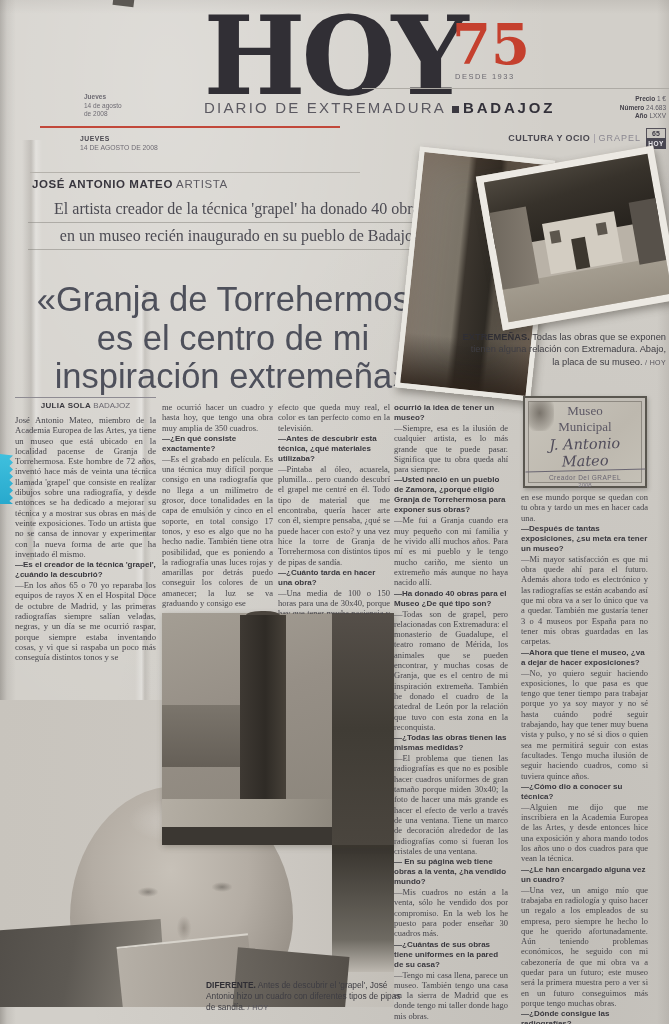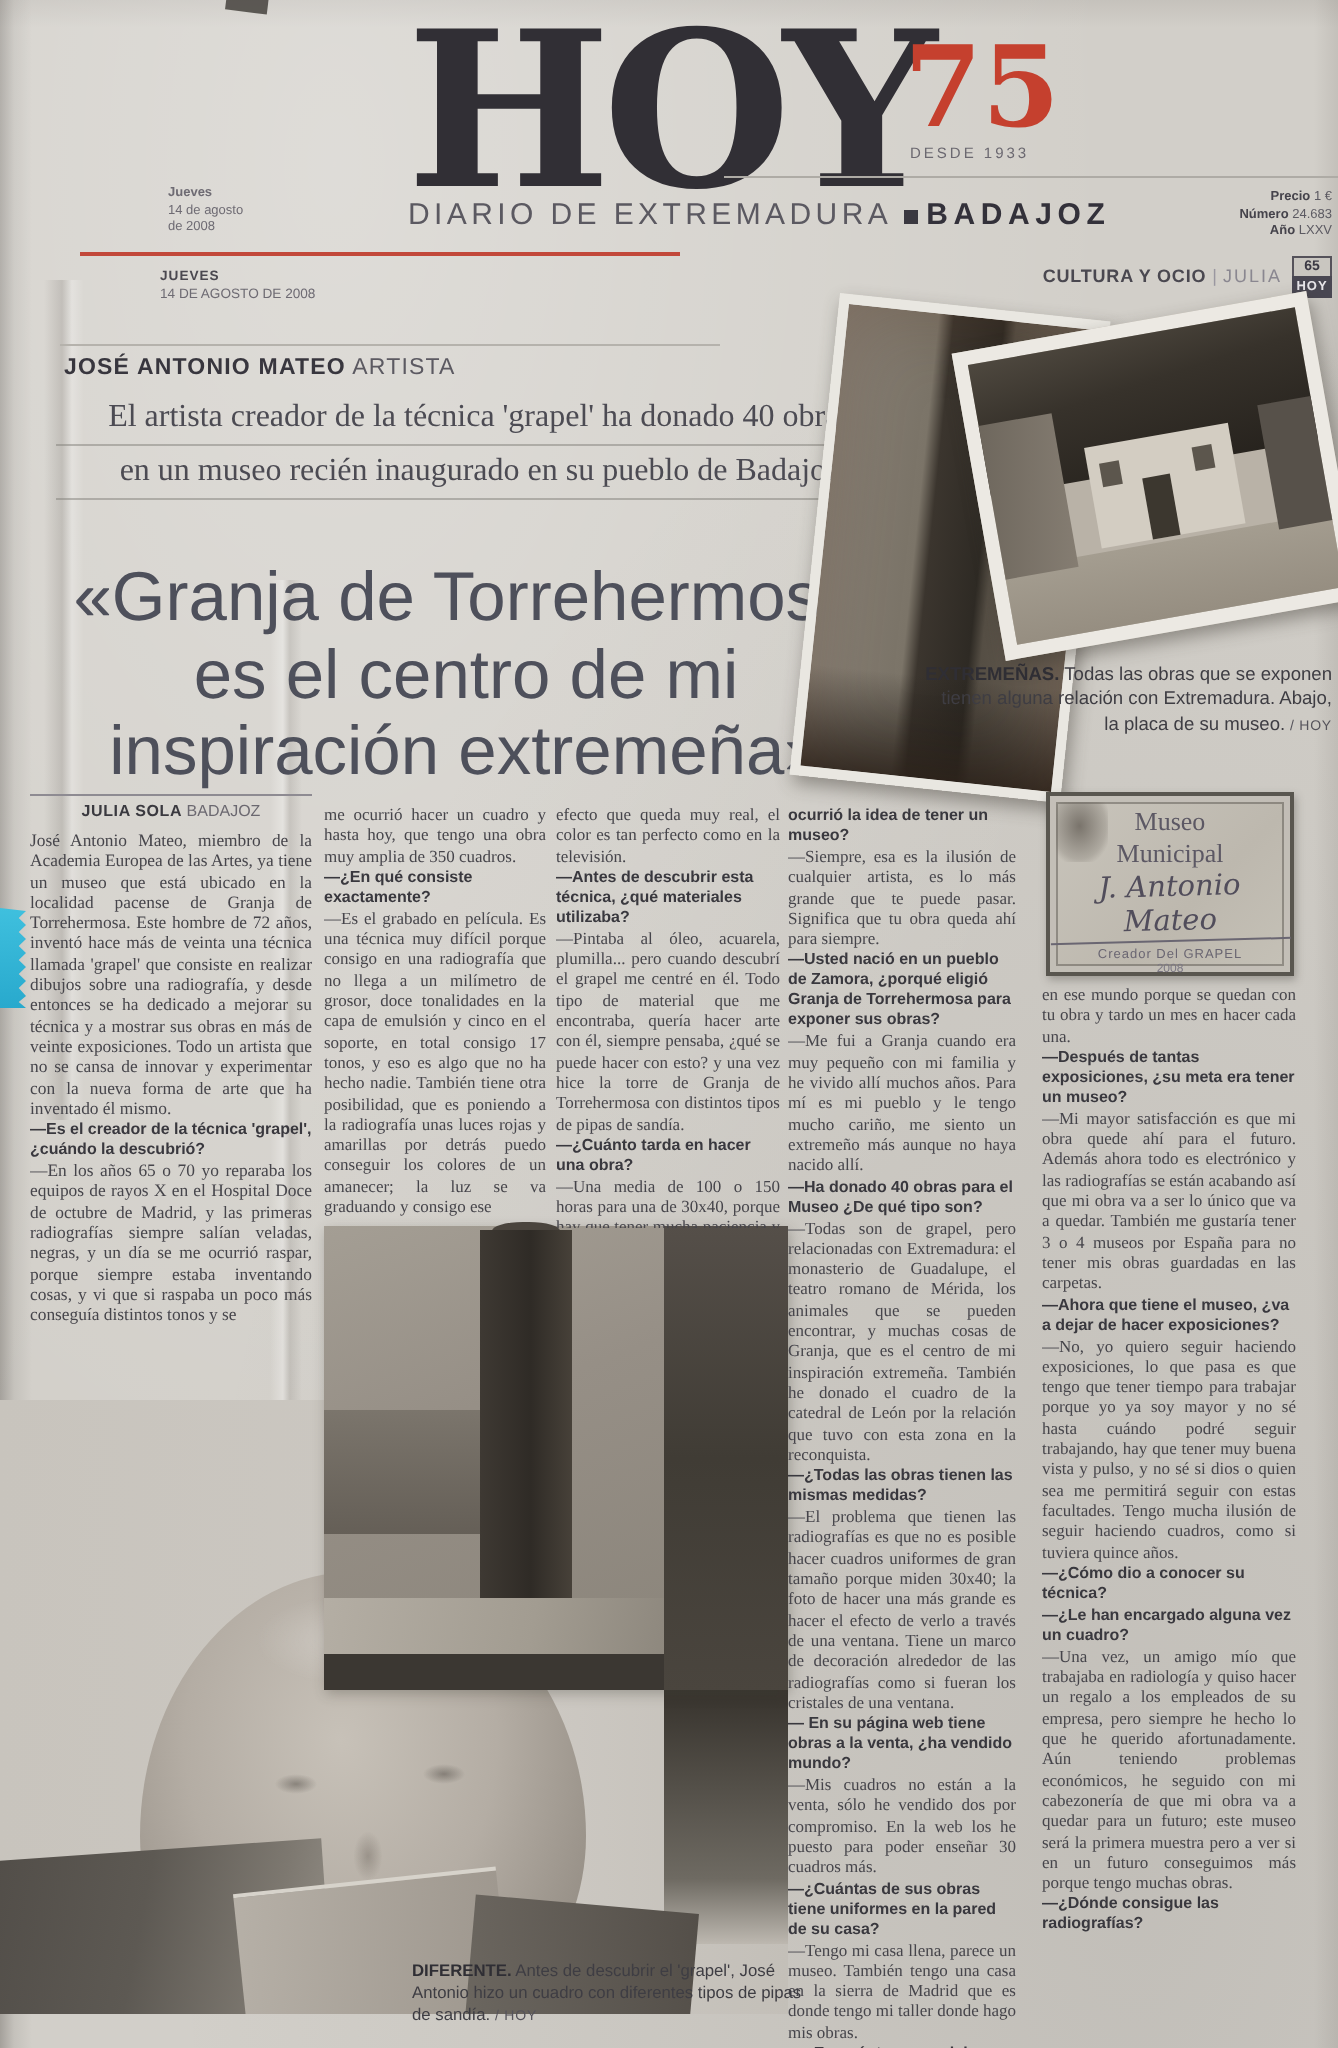--- a/index.html
+++ b/index.html
@@ -152,21 +152,21 @@
   <div class="abs date-repeat">
     <div class="day">JUEVES</div>
     <div>14 DE AGOSTO DE 2008</div>
   </div>
   <div class="abs price-block">
     <div><b>Precio</b> <span>1 €</span></div>
     <div><b>Número</b> <span>24.683</span></div>
     <div><b>Año</b> <span>LXXV</span></div>
   </div>
   <div class="abs section-strip">
-    <span class="sec">CULTURA Y OCIO</span><span class="div">|</span><span class="sub">JULIA</span><span class="badge"><span class="b-top" style="display:block">65</span><span class="b-bot" style="display:block">HOY</span></span>
+    <span class="sec">CULTURA Y OCIO</span><span class="div">|</span><span class="sub">GRAPEL</span><span class="badge"><span class="b-top" style="display:block">65</span><span class="b-bot" style="display:block">HOY</span></span>
   </div>
 
   <div class="abs kicker-rule"></div>
   <div class="abs kicker">
     <span class="name">JOSÉ ANTONIO MATEO</span>
     <span>ARTISTA</span>
   </div>
   <div class="abs standfirst">
     <div class="sf-line">El artista creador de la técnica 'grapel' ha donado 40 obras</div>
     <div class="sf-line">en un museo recién inaugurado en su pueblo de Badajoz</div>
@@ -266,19 +266,20 @@
 
   </div>
 
   <div class="col col5">
     <p>en ese mundo porque se quedan con tu obra y tardo un mes en hacer cada una.</p>
     <p class="q">—Después de tantas exposiciones, ¿su meta era tener un museo?</p>
     <p>—Mi mayor satisfacción es que mi obra quede ahí para el futuro. Además ahora todo es electrónico y las radiografías se están acabando así que mi obra va a ser lo único que va a quedar. También me gustaría tener 3 o 4 museos por España para no tener mis obras guardadas en las carpetas.</p>
     <p class="q">—Ahora que tiene el museo, ¿va a dejar de hacer exposiciones?</p>
     <p>—No, yo quiero seguir haciendo exposiciones, lo que pasa es que tengo que tener tiempo para trabajar porque yo ya soy mayor y no sé hasta cuándo podré seguir trabajando, hay que tener muy buena vista y pulso, y no sé si dios o quien sea me permitirá seguir con estas facultades. Tengo mucha ilusión de seguir haciendo cuadros, como si tuviera quince años.</p>
     <p class="q">—¿Cómo dio a conocer su técnica?</p>
+    <p>—Alguien me dijo que me inscribiera en la Academia Europea de las Artes, y desde entonces hice una exposición y ahora mando todos los años uno o dos cuadros para que vean la técnica.</p>
     <p class="q">—¿Le han encargado alguna vez un cuadro?</p>
     <p>—Una vez, un amigo mío que trabajaba en radiología y quiso hacer un regalo a los empleados de su empresa, pero siempre he hecho lo que he querido afortunadamente. Aún teniendo problemas económicos, he seguido con mi cabezonería de que mi obra va a quedar para un futuro; este museo será la primera muestra pero a ver si en un futuro conseguimos más porque tengo muchas obras.</p>
     <p class="q">—¿Dónde consigue las radiografías?</p>
 
   </div>
 
 </div>
 
 </body></html>

